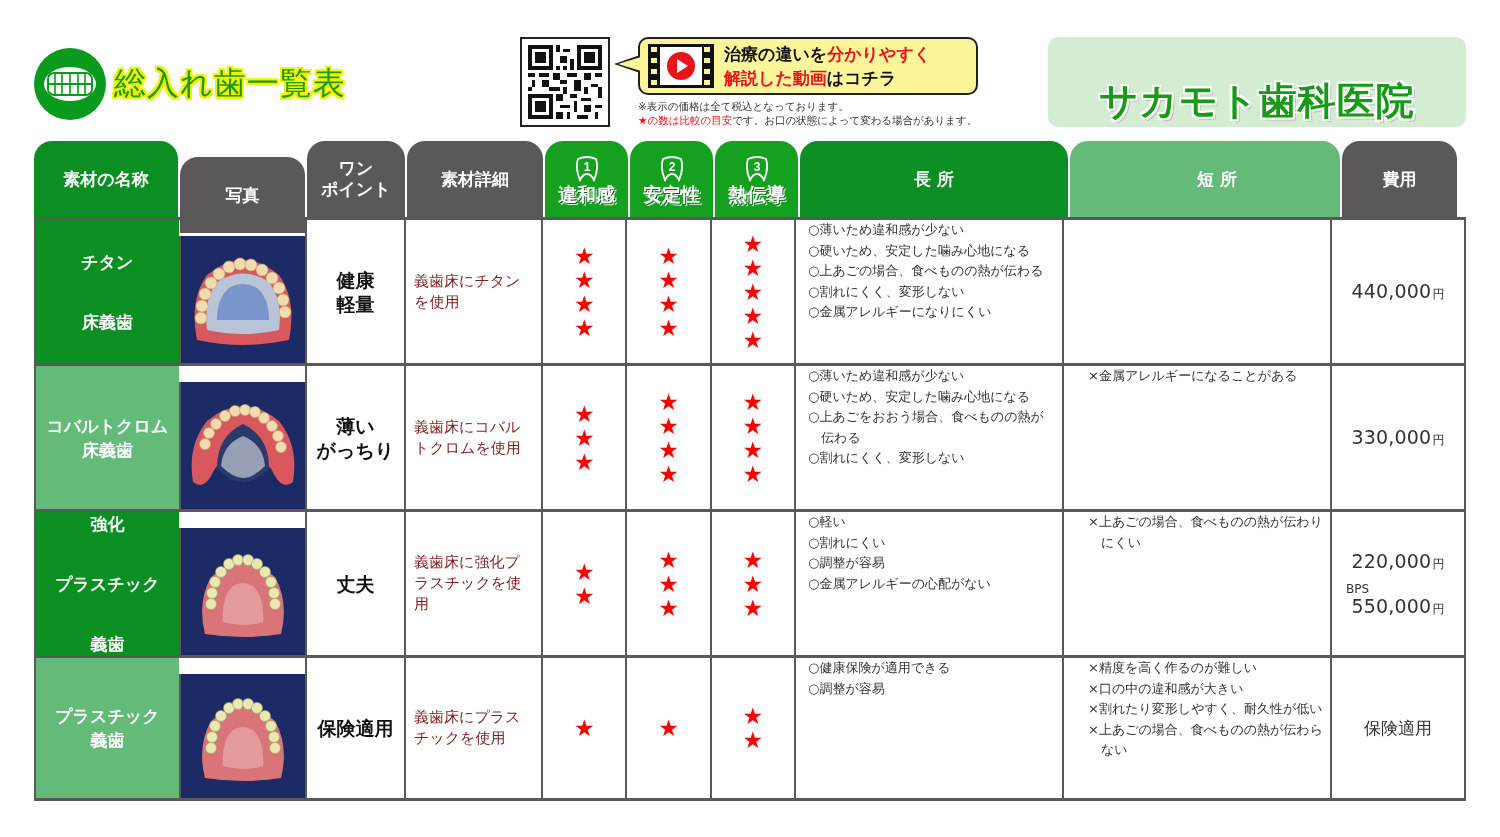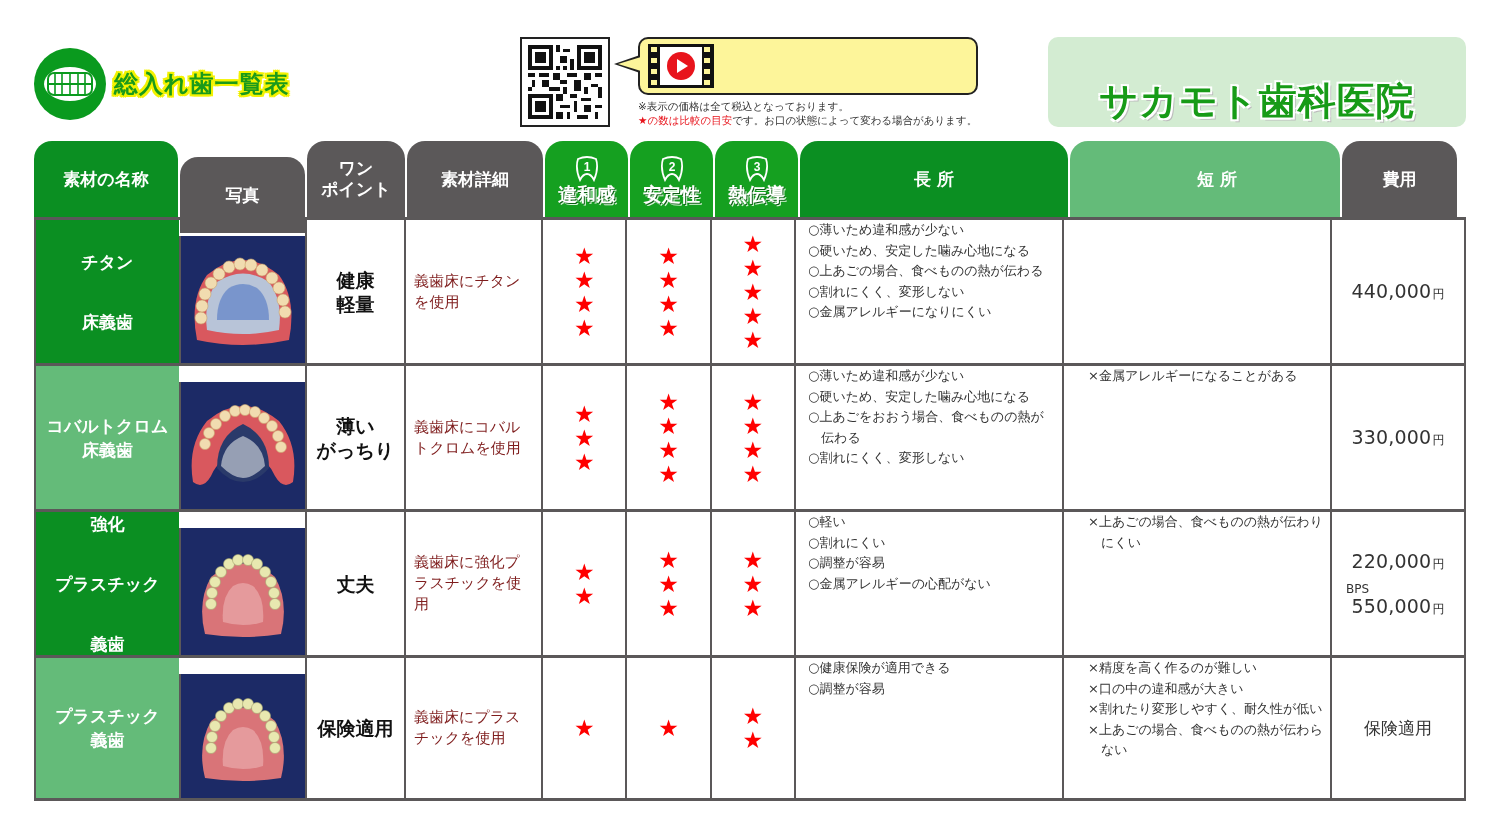--- a/index.html
+++ b/index.html
@@ -2,21 +2,21 @@
 <html><head>
 <meta charset="utf-8">
 <style>
   * { box-sizing: border-box; margin: 0; padding: 0; }
   html, body { width: 1500px; height: 837px; background: #ffffff; overflow: hidden; }
   body { position: relative; font-family: "DejaVu Sans", "Liberation Sans", sans-serif; color: #222; }
 
   
   .title-block { position: absolute; left: 34px; top: 48px; display: flex; align-items: center; gap: 8px; }
   .title-logo { width: 72px; height: 72px; border-radius: 50%; background: #0a9a1e; display: flex; align-items: center; justify-content: center; }
-  .title-text { font-size: 24px; font-weight: bold; color: #1a9a1a; letter-spacing: 1px;
+  .title-text { font-size: 32px; font-weight: normal; color: #1a9a1a; letter-spacing: 1px;
     text-shadow: -2px -2px 0 #f3f200, 2px -2px 0 #f3f200, -2px 2px 0 #f3f200, 2px 2px 0 #f3f200, 0 2px 0 #f3f200, 0 -2px 0 #f3f200, 2px 0 0 #f3f200, -2px 0 0 #f3f200; }
 
   .qr { position: absolute; left: 520px; top: 37px; width: 90px; height: 90px; border: 2px solid #222; background: #fff; padding: 6px; }
   .qr svg { width: 100%; height: 100%; display: block; }
 
   .video-bubble { position: absolute; left: 638px; top: 37px; width: 340px; height: 58px; background: #fdf59a; border: 2px solid #222; border-radius: 10px; display: flex; align-items: center; padding-left: 8px; }
   .video-bubble::before { content: ""; position: absolute; left: -26px; top: 16px; border-top: 9px solid transparent; border-bottom: 9px solid transparent; border-right: 26px solid #222; }
   .video-bubble::after { content: ""; position: absolute; left: -22px; top: 18px; border-top: 7px solid transparent; border-bottom: 7px solid transparent; border-right: 23px solid #fdf59a; }
   .film { width: 66px; height: 44px; background: #111; position: relative; display: flex; align-items: center; justify-content: center; flex-shrink: 0; }
   .film .holes { position: absolute; top: 3px; bottom: 3px; width: 7px; display: flex; flex-direction: column; justify-content: space-between; }
@@ -173,20 +173,24 @@
     <div class="screen">
         <div class="play"></div>
       </div>
     <div class="holes r">
         <i></i>
         <i></i>
         <i></i>
         <i></i>
       </div>
   </div>
+  <div class="video-text">
+    <div><span>治療の違いを</span><span class="red">分かりやすく</span></div>
+    <div><span class="red">解説した動画</span><span>はコチラ</span></div>
+  </div>
 </div>
 
 <div class="notes">
   <div>※表示の価格は全て税込となっております。</div>
   <div><span class="red">★の数は比較の目安</span><span>です。お口の状態によって変わる場合があります。</span></div>
 </div>
 
 <div class="clinic">
   <div class="clinic-name">サカモト歯科医院</div>
 </div>

